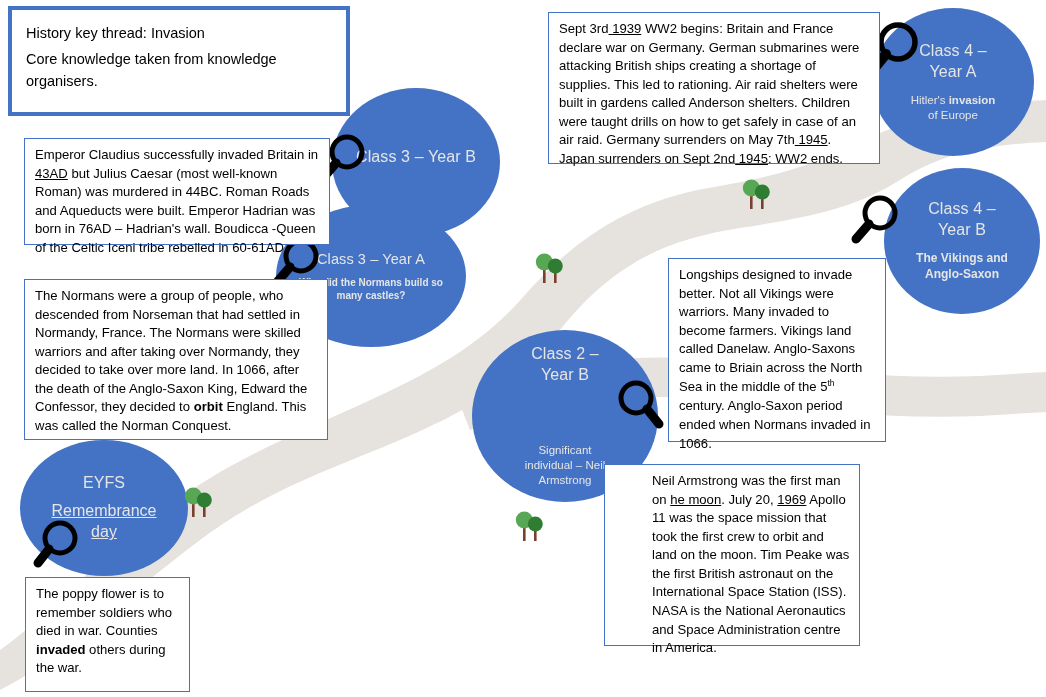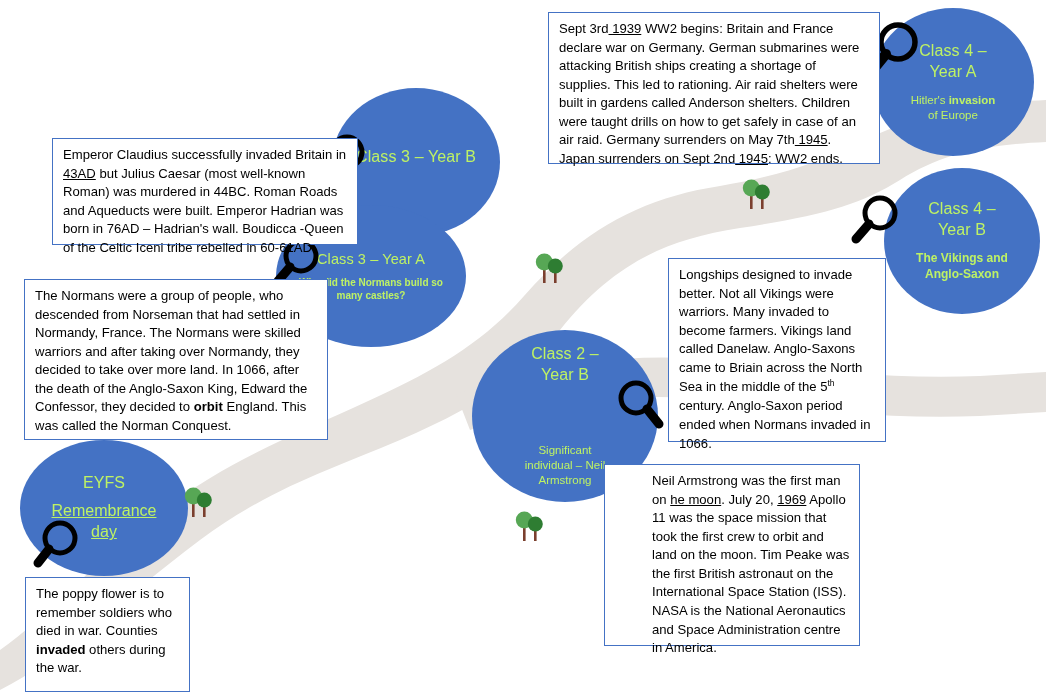--- a/index.html
+++ b/index.html
@@ -25,21 +25,21 @@
     width: 1046px;
     height: 697px;
     pointer-events: none;
   }
 
   
   .circle {
     position: absolute;
     border-radius: 50%;
     background: #4472C4;
-    color: #bef264;
+    color: #e5e5e5;
     display: flex;
     flex-direction: column;
     align-items: center;
     justify-content: center;
     text-align: center;
     box-sizing: border-box;
   }
   .circle .c-title {
     font-size: 16px;
     line-height: 1.28;
@@ -117,20 +117,24 @@
              C 560 400, 630 392, 720 400
              C 800 408, 880 420, 980 416
              L 1046 412
              L 1046 372
              L 980 376
              C 884 380, 804 368, 722 360
              C 628 352, 552 362, 456 394
              Z" fill="#E6E2DE"></path>
   </svg>
 
+  <div class="titlebox" style="left:8px; top:6px; width:342px; height:110px;">
+    <div>History key thread: Invasion</div>
+    <div style="line-height:1.55;">Core knowledge taken from knowledge organisers.</div>
+  </div>
 
   <div class="circle" style="left:332px; top:88px; width:168px; height:148px;">
     <div class="c-title">Class 3 – Year B</div>
   </div>
 
   <div class="circle small" style="left:276px; top:205px; width:190px; height:142px;">
     <div class="c-title">Class 3 – Year A</div>
     <div class="c-sub" style="font-size:10px; padding:0 22px;">Why did the Normans build so many castles?</div>
   </div>
 
@@ -205,21 +209,21 @@
     <circle cx="20.3" cy="16" r="7.5" fill="#2E7D32"></circle>
   </svg>
 
   <svg class="tree" style="left:515px; top:508px;" width="34" height="36" viewBox="0 0 34 36">
     <rect x="8" y="16" width="2.6" height="17" fill="#7B3F2E"></rect>
     <rect x="19" y="19" width="2.6" height="14" fill="#7B3F2E"></rect>
     <circle cx="9.3" cy="12" r="8.5" fill="#57A755"></circle>
     <circle cx="20.3" cy="16" r="7.5" fill="#2E7D32"></circle>
   </svg>
 
-  <div class="tbox" style="left:24px; top:138px; width:306px; height:107px;margin-left:28px;">
+  <div class="tbox" style="left:24px; top:138px; width:306px; height:107px;">
     Emperor Claudius successfully invaded Britain in <u>43AD</u> but Julius Caesar (most well-known Roman) was murdered in 44BC. Roman Roads and Aqueducts were built. Emperor Hadrian was born in 76AD – Hadrian's wall. Boudicca -Queen of the Celtic Iceni tribe rebelled in 60-61AD.
   </div>
 
   <div class="tbox" style="left:24px; top:279px; width:304px; height:161px;">
     The Normans were a group of people, who descended from Norseman that had settled in Normandy, France. The Normans were skilled warriors and after taking over Normandy, they decided to take over more land. In 1066, after the death of the Anglo-Saxon King, Edward the Confessor, they decided to <b>orbit</b> England. This was called the Norman Conquest.
   </div>
 
   <div class="tbox" style="left:548px; top:12px; width:332px; height:152px;">
     Sept 3rd<u> 1939</u> WW2 begins: Britain and France declare war on Germany. German submarines were attacking British ships creating a shortage of supplies. This led to rationing. Air raid shelters were built in gardens called Anderson shelters. Children were taught drills on how to get safely in case of an air raid. Germany surrenders on May 7th<u> 1945</u>. Japan surrenders on Sept 2nd<u> 1945</u>: WW2 ends.
   </div>

